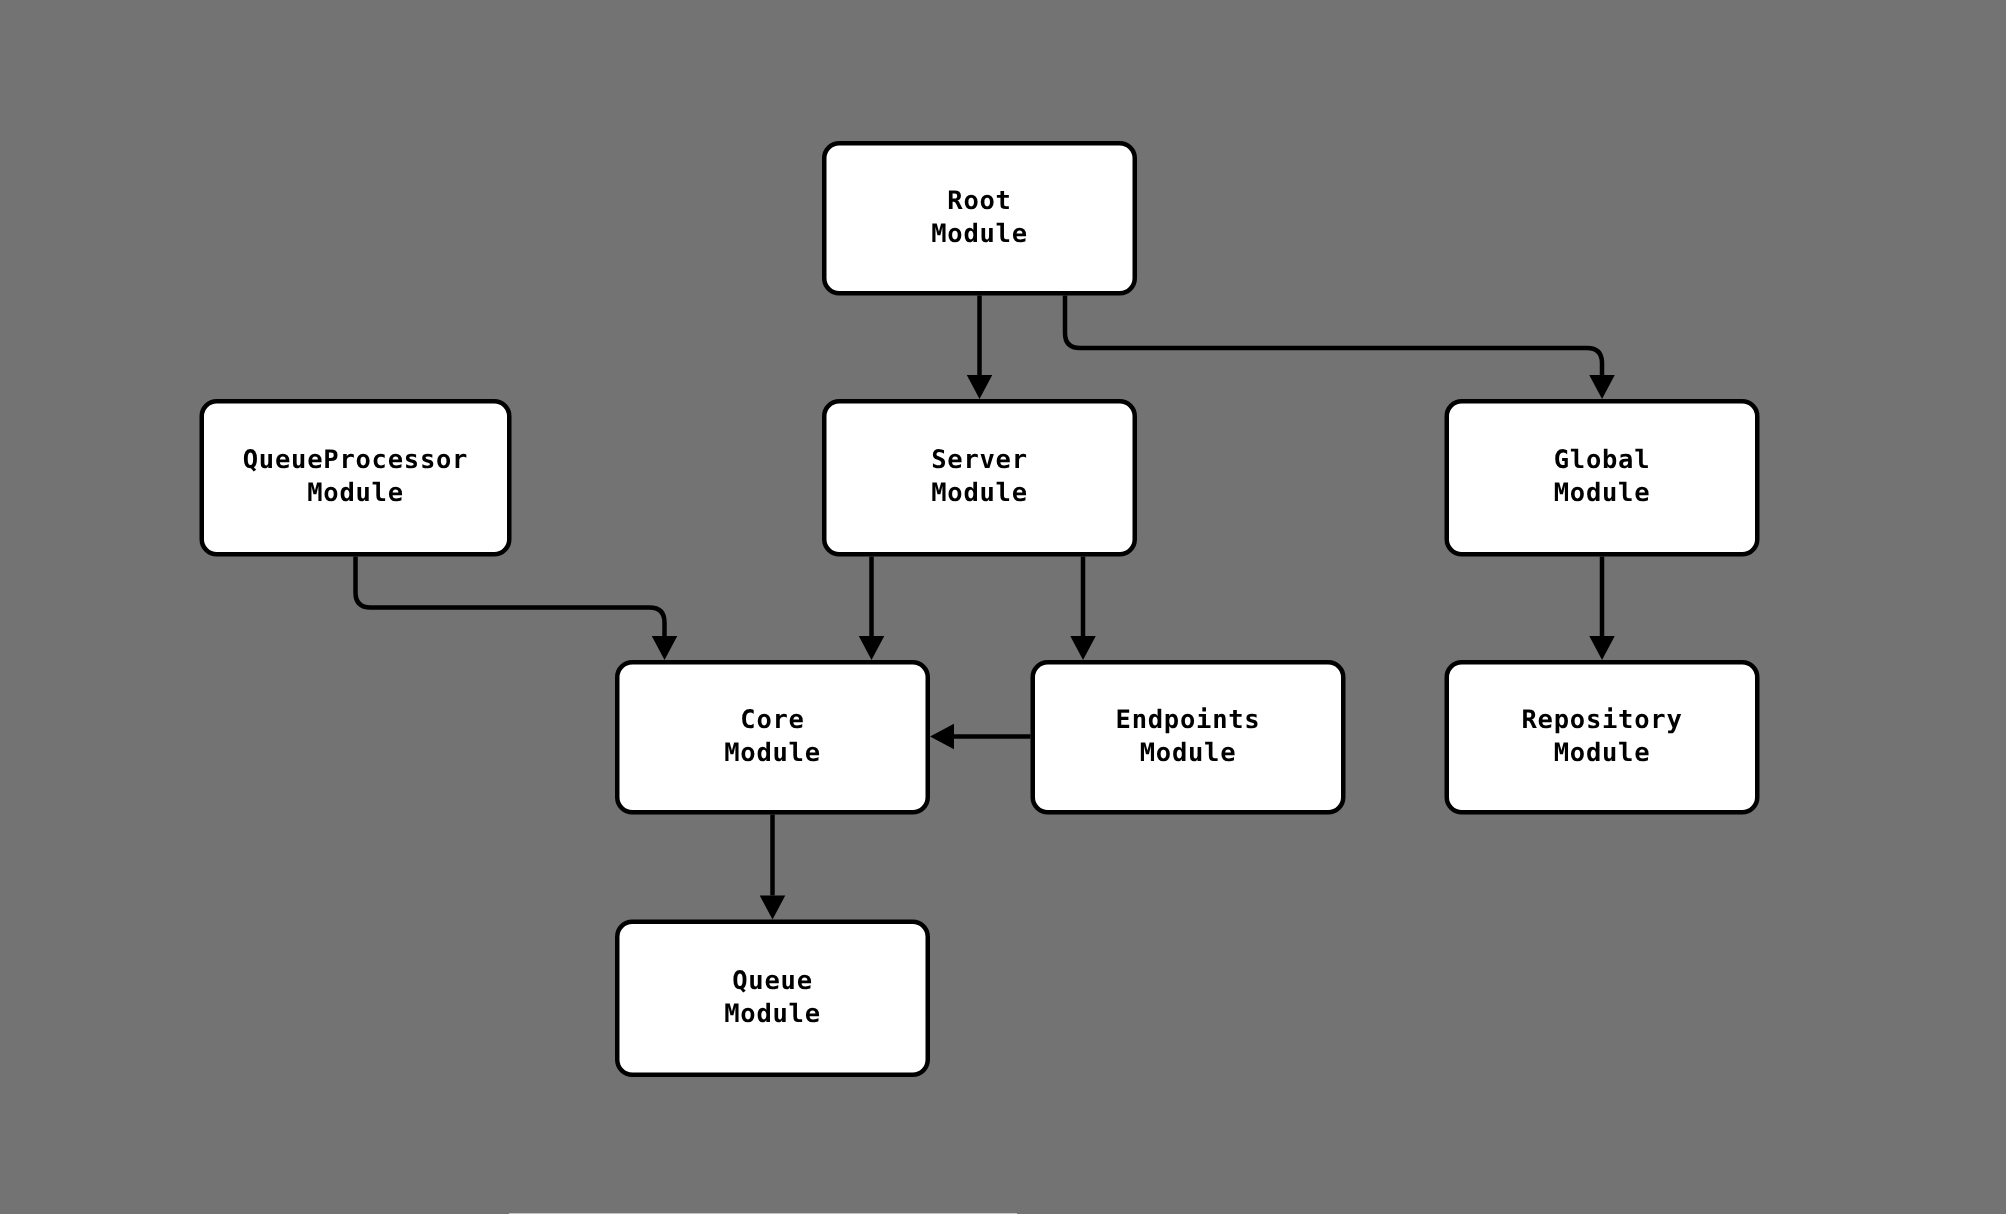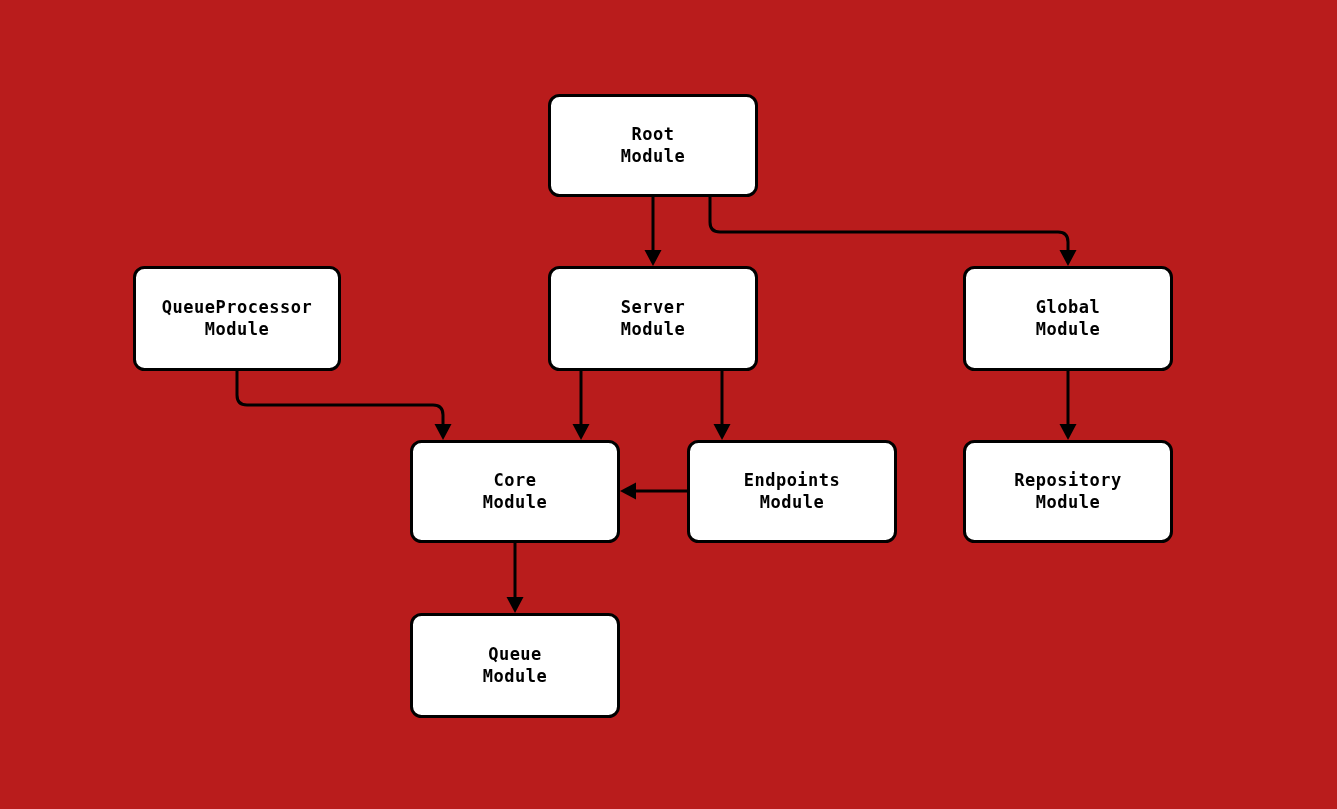--- a/index.html
+++ b/index.html
@@ -11,21 +11,21 @@
   body {
     width: 1337px;
     height: 809px;
     overflow: hidden;
     font-family: "DejaVu Sans Mono", "Liberation Mono", monospace;
   }
   #diagram-root {
     position: relative;
     width: 1337px;
     height: 809px;
-    background: #b91c1c;
+    background: #737373;
   }
   svg#diagram-canvas {
     display: block;
     width: 1337px;
     height: 809px;
   }
   .node-box {
     fill: #ffffff;
     stroke: #000000;
     stroke-width: 3;

